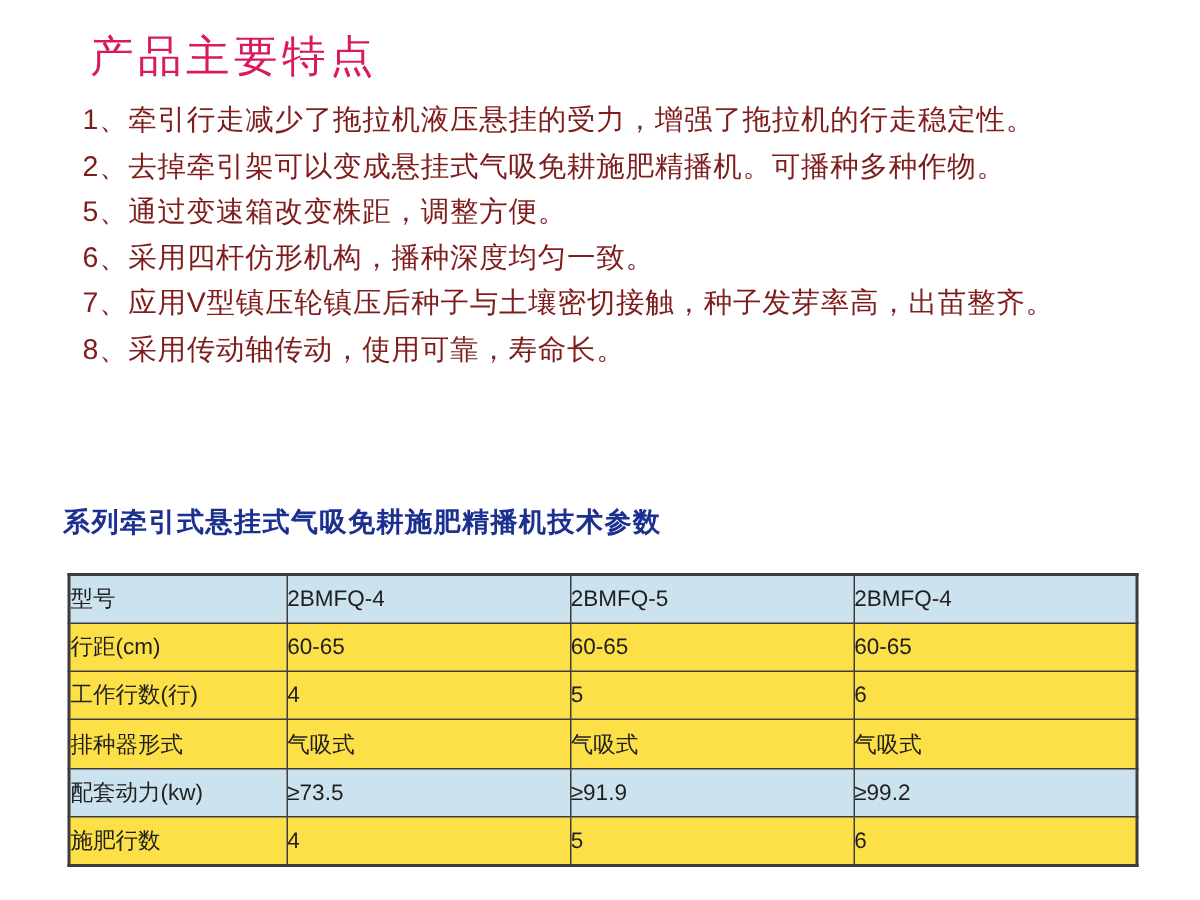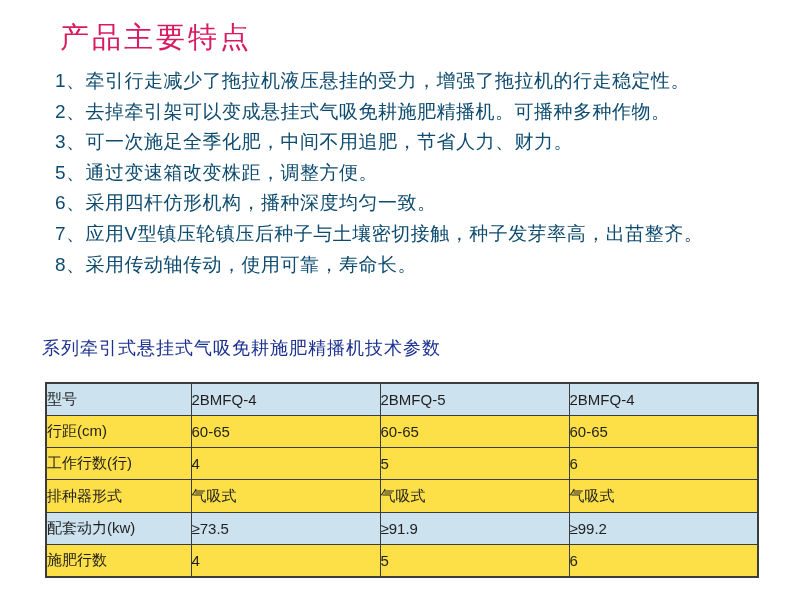--- a/index.html
+++ b/index.html
@@ -10,26 +10,26 @@
     color:#1f1f1f;
   }
   .page-title {
     position:absolute; left:60px; top:18px;
     font-family:"DejaVu Serif", serif;
     font-size:29px; font-weight:normal; letter-spacing:3px;
     color:var(--title-color,#d91a60);
   }
   .features {
     position:absolute; left:55px; top:66px; width:700px;
-    font-size:19px; line-height:30.6px; color:#0c4a6e;
+    font-size:19px; line-height:30.6px; color:#7f1d1d;
   }
   .feature-item { white-space:nowrap; letter-spacing:0.5px; }
   .table-caption {
     position:absolute; left:42px; top:336px;
-    font-size:18px; font-weight:normal; letter-spacing:1px;
+    font-size:18px; font-weight:bold; letter-spacing:1px;
     color:var(--caption-color,#1b3090);
   }
   table.specs {
     position:absolute; left:45px; top:382px;
     width:713px; height:196px;
     border-collapse:collapse; table-layout:fixed;
     border:2px solid var(--border-color,#3c3c3c);
     font-size:15px;
   }
   table.specs td {
@@ -46,21 +46,20 @@
 </head>
 <body>
 
 <div class="page">
 
   <div class="page-title">产品主要特点</div>
 
   <div class="features" id="features-list">
       <div class="feature-item">1、牵引行走减少了拖拉机液压悬挂的受力，增强了拖拉机的行走稳定性。</div>
       <div class="feature-item">2、去掉牵引架可以变成悬挂式气吸免耕施肥精播机。可播种多种作物。</div>
-      <div class="feature-item">3、可一次施足全季化肥，中间不用追肥，节省人力、财力。</div>
       <div class="feature-item">5、通过变速箱改变株距，调整方便。</div>
       <div class="feature-item">6、采用四杆仿形机构，播种深度均匀一致。</div>
       <div class="feature-item">7、应用V型镇压轮镇压后种子与土壤密切接触，种子发芽率高，出苗整齐。</div>
       <div class="feature-item">8、采用传动轴传动，使用可靠，寿命长。</div>
     </div>
 
   <div class="table-caption">系列牵引式悬挂式气吸免耕施肥精播机技术参数</div>
 
   <table class="specs">
     <colgroup>

